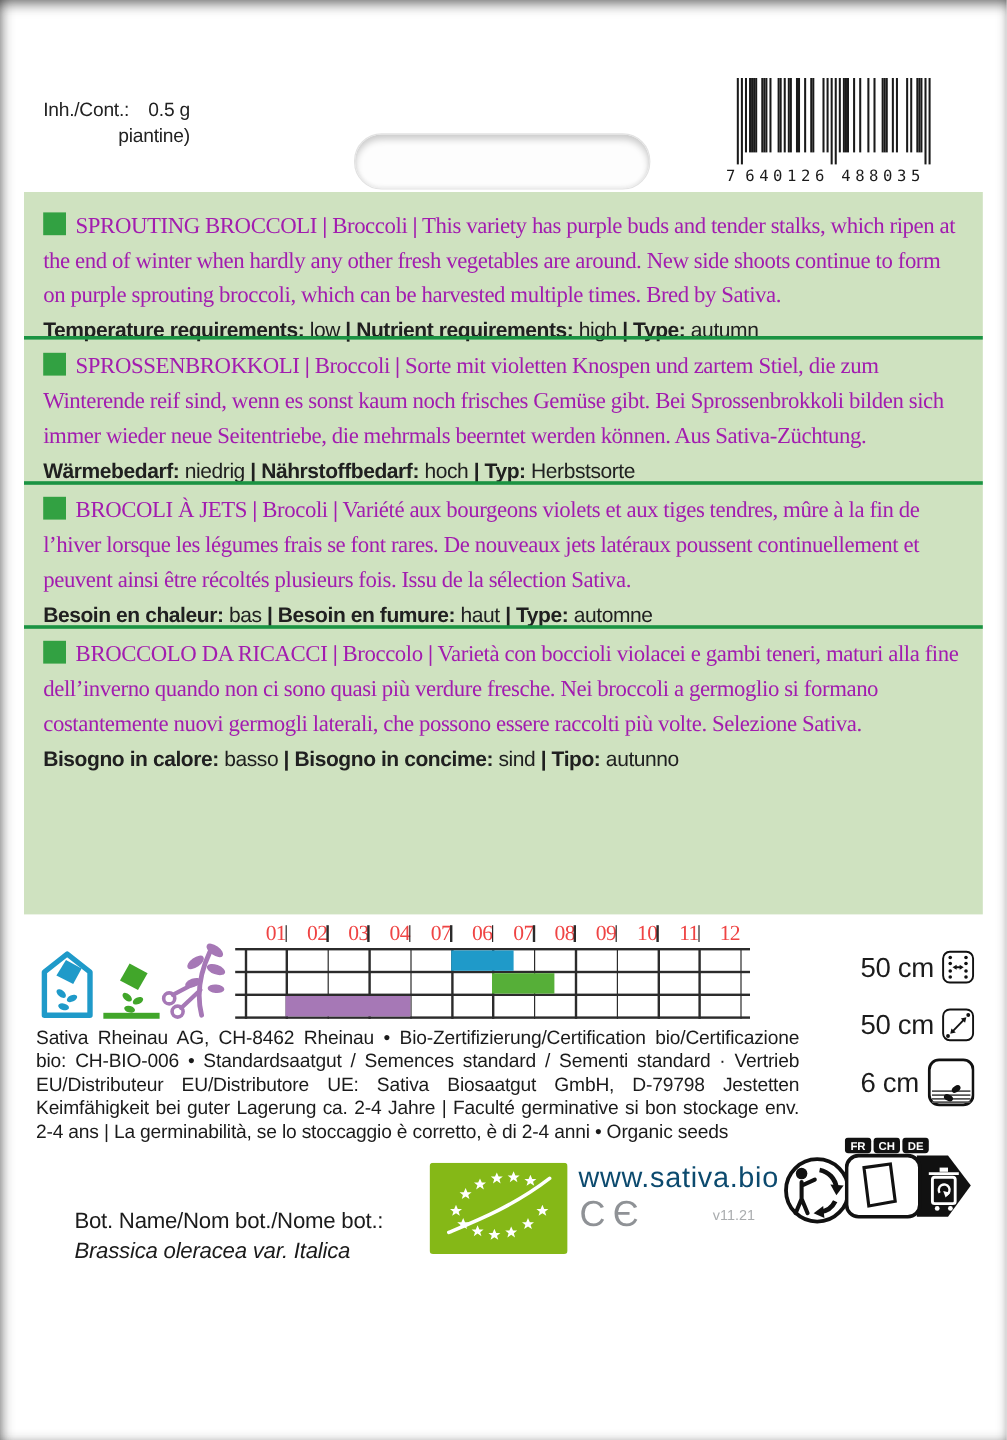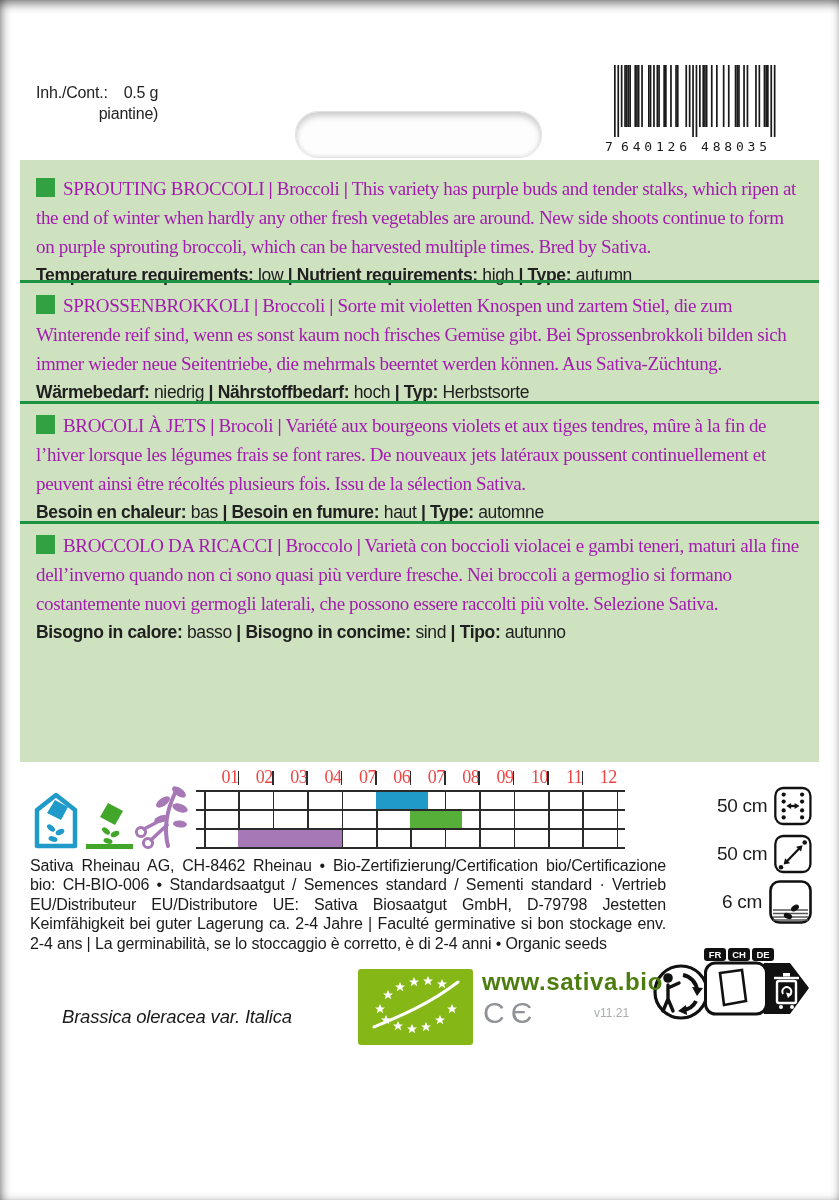--- a/index.html
+++ b/index.html
@@ -31,28 +31,28 @@
   .month-cell{flex:0 0 34.4px;text-align:right;font-size:18px;color:#ef4444;position:relative;letter-spacing:-0.5px;font-family:Liberation Serif, serif;}
   .month-cell:not(:first-child)::before{content:"";position:absolute;left:-0.8px;top:4px;height:14px;width:1.6px;background:#2b2b2b;}
   .cal-grid{position:absolute;left:204px;top:790px;width:412.8px;height:57px;}
   .vline{position:absolute;top:0;width:1.6px;height:58.6px;background:#2b2b2b;}
   .hline{position:absolute;left:-8px;right:-8px;height:1.6px;background:#2b2b2b;}
   .cal-bars{position:absolute;inset:0;z-index:2;}
   .cal-bar{position:absolute;height:17.4px;}
   .cal-icons svg{position:absolute;}
   
   .spec-row{position:absolute;left:690px;width:122px;height:44px;display:flex;align-items:center;justify-content:flex-end;gap:7px;}
-  .spec-label{font-size:19px;letter-spacing:-0.3px;color:#1c1c1c;white-space:nowrap;margin-left:27px;}
+  .spec-label{font-size:23px;letter-spacing:-0.3px;color:#1c1c1c;white-space:nowrap;margin-left:27px;}
   
   .company{position:absolute;left:30px;top:856px;width:636px;margin:0;font-size:16px;line-height:19.4px;
            letter-spacing:-0.15px;text-align:justify;color:#1b1b1b;}
   .company strong{font-weight:normal;}
   
   .eu-logo{position:absolute;left:358px;top:969px;}
-  .www{position:absolute;left:482px;top:968px;font-size:24px;font-weight:bold;color:#4d7c0f;letter-spacing:0.6px;}
+  .www{position:absolute;left:482px;top:968px;font-size:24px;font-weight:normal;color:#0c4a6e;letter-spacing:0.6px;}
   .ce{position:absolute;left:483px;top:996px;font-size:30px;color:#8f9296;letter-spacing:6px;}
   .version{position:absolute;left:594px;top:1006px;font-size:12px;color:#aaadaf;}
   .triman{position:absolute;left:652px;top:963px;}
   .infotri{position:absolute;left:704px;top:948px;}
   .infotri text{font-size:9.5px;font-weight:bold;fill:#fff;font-family:"Liberation Sans",sans-serif;}
   .bot{position:absolute;left:62px;top:1004px;font-size:18.5px;line-height:25px;letter-spacing:-0.2px;color:#1b1b1b;}
   .bot .latin{font-style:italic;}
 </style>
 </head>
 <body>
@@ -313,16 +313,17 @@
       <use href="#star" x="68" y="58"></use>
       <use href="#star" x="82" y="51"></use>
     <use href="#star" x="94" y="40"></use>
   </svg>
 
   <div class="www">www.sativa.bio</div>
   <div class="ce">CЄ</div>
   <div class="version">v11.21</div>
 
   <div class="bot">
+    <div>Bot. Name/Nom bot./Nome bot.:</div>
     <div class="latin">Brassica oleracea var. Italica</div>
   </div>
 
 </div>
 
 </body></html>

